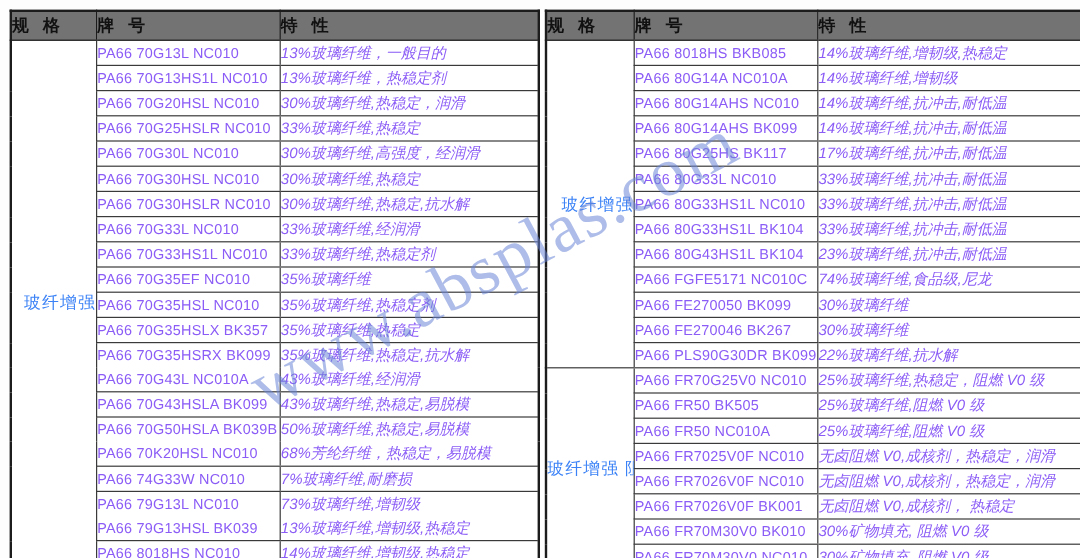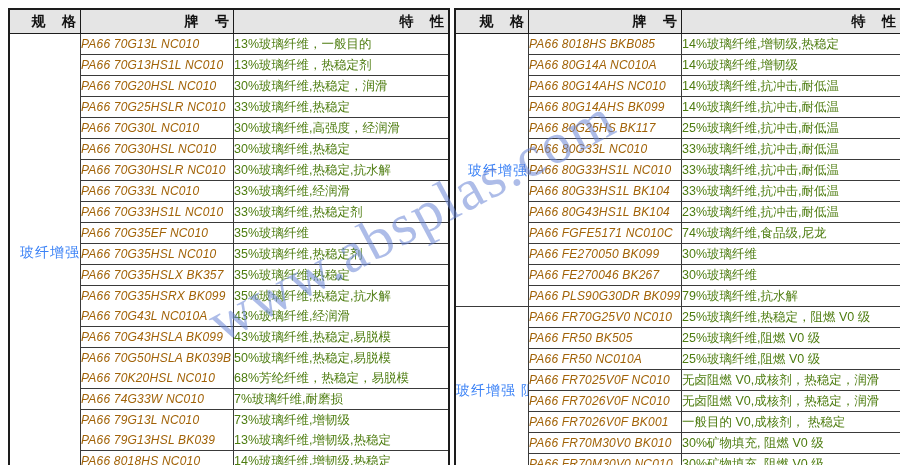--- a/index.html
+++ b/index.html
@@ -5,37 +5,37 @@
   html,body{margin:0;padding:0;}
   body{font-family:"Liberation Sans","DejaVu Sans",sans-serif;background:#ffffff;}
   .canvas{position:relative;width:900px;height:465px;background:#fefefe;overflow:hidden;}
 
   table.spec-table{border-collapse:collapse;table-layout:fixed;position:absolute;top:8px;
     border:2px solid #1c1c1c;background:#ffffff;}
   #table-left{left:8px;width:436px;}
   #table-right{left:454px;width:442px;}
 
   table.spec-table th{
-    background:#e5e5e5;color:#111;font-size:14px;font-weight:bold;
-    letter-spacing:4px;height:23px;text-align:right;vertical-align:middle;
-    border-left:1px solid #1c1c1c;border-bottom:1px solid #1c1c1c;padding:0;font-family:Liberation Mono, monospace;}
+    background:#737373;color:#111;font-size:14px;font-weight:bold;
+    letter-spacing:4px;height:23px;text-align:left;vertical-align:middle;
+    border-left:1px solid #1c1c1c;border-bottom:1px solid #1c1c1c;padding:0;}
   table.spec-table td{
     height:20px;vertical-align:middle;padding:0;
     border-left:1px solid #3a3a3a;border-bottom:1px solid #3a3a3a;
     overflow:hidden;white-space:nowrap;}
   table.spec-table th:first-child, table.spec-table td.spec-cell{border-left:none;}
 
   .col-spec-l{width:70px;} .col-grade-l{width:152px;} .col-feat-l{width:214px;}
   .col-spec-r{width:72px;} .col-grade-r{width:152px;} .col-feat-r{width:218px;}
 
   td.spec-cell{
     text-align:right;color:#3b82f6;font-size:14px;letter-spacing:1px;
     white-space:pre-line;line-height:1.6;border-bottom:1px solid #3a3a3a;}
-  td.grade-cell{color:#a16207;font-size:12px;padding-left:9px;letter-spacing:0.2px;font-style:italic;}
-  td.feat-cell{color:#4d7c0f;font-size:12.5px;padding-left:7px;}
+  td.grade-cell{color:#8b5cf6;font-size:12px;padding-left:9px;letter-spacing:0.2px;}
+  td.feat-cell{color:#8b5cf6;font-size:12.5px;padding-left:7px;font-style:italic;}
   tr.nb td{border-bottom:none;}
 
   .watermark{
     position:absolute;left:212px;top:292px;z-index:6;
     font-family:"Liberation Serif","DejaVu Serif",serif;
     font-size:58px;letter-spacing:2px;white-space:nowrap;
     color:rgba(106,133,214,0.55);
     transform:rotate(-28deg);transform-origin:0 50%;
     pointer-events:none;}
 </style>
@@ -160,21 +160,21 @@
         <tr>
           <td class="grade-cell">PA66 80G14AHS NC010</td>
           <td class="feat-cell">14%玻璃纤维,抗冲击,耐低温</td>
         </tr>
         <tr>
           <td class="grade-cell">PA66 80G14AHS BK099</td>
           <td class="feat-cell">14%玻璃纤维,抗冲击,耐低温</td>
         </tr>
         <tr>
           <td class="grade-cell">PA66 80G25HS BK117</td>
-          <td class="feat-cell">25%玻璃纤维,抗冲击,耐低温</td>
+          <td class="feat-cell">17%玻璃纤维,抗冲击,耐低温</td>
         </tr>
         <tr>
           <td class="grade-cell">PA66 80G33L NC010</td>
           <td class="feat-cell">33%玻璃纤维,抗冲击,耐低温</td>
         </tr>
         <tr>
           <td class="grade-cell">PA66 80G33HS1L NC010</td>
           <td class="feat-cell">33%玻璃纤维,抗冲击,耐低温</td>
         </tr>
         <tr>
@@ -192,21 +192,21 @@
         <tr>
           <td class="grade-cell">PA66 FE270050 BK099</td>
           <td class="feat-cell">30%玻璃纤维</td>
         </tr>
         <tr>
           <td class="grade-cell">PA66 FE270046 BK267</td>
           <td class="feat-cell">30%玻璃纤维</td>
         </tr>
         <tr>
           <td class="grade-cell">PA66 PLS90G30DR BK099</td>
-          <td class="feat-cell">79%玻璃纤维,抗水解</td>
+          <td class="feat-cell">22%玻璃纤维,抗水解</td>
         </tr>
         <tr>
           <td rowspan="8" class="spec-cell">玻纤增强
 阻燃</td>
           <td class="grade-cell">PA66 FR70G25V0 NC010</td>
           <td class="feat-cell">25%玻璃纤维,热稳定，阻燃 V0 级</td>
         </tr>
         <tr>
           <td class="grade-cell">PA66 FR50 BK505</td>
           <td class="feat-cell">25%玻璃纤维,阻燃 V0 级</td>
@@ -218,21 +218,21 @@
         <tr>
           <td class="grade-cell">PA66 FR7025V0F NC010</td>
           <td class="feat-cell">无卤阻燃 V0,成核剂，热稳定，润滑</td>
         </tr>
         <tr>
           <td class="grade-cell">PA66 FR7026V0F NC010</td>
           <td class="feat-cell">无卤阻燃 V0,成核剂，热稳定，润滑</td>
         </tr>
         <tr>
           <td class="grade-cell">PA66 FR7026V0F BK001</td>
-          <td class="feat-cell">一般目的 V0,成核剂， 热稳定</td>
+          <td class="feat-cell">无卤阻燃 V0,成核剂， 热稳定</td>
         </tr>
         <tr>
           <td class="grade-cell">PA66 FR70M30V0 BK010</td>
           <td class="feat-cell">30%矿物填充, 阻燃 V0 级</td>
         </tr>
         <tr>
           <td class="grade-cell">PA66 FR70M30V0 NC010</td>
           <td class="feat-cell">30%矿物填充, 阻燃 V0 级</td>
         </tr>
       </tbody>

